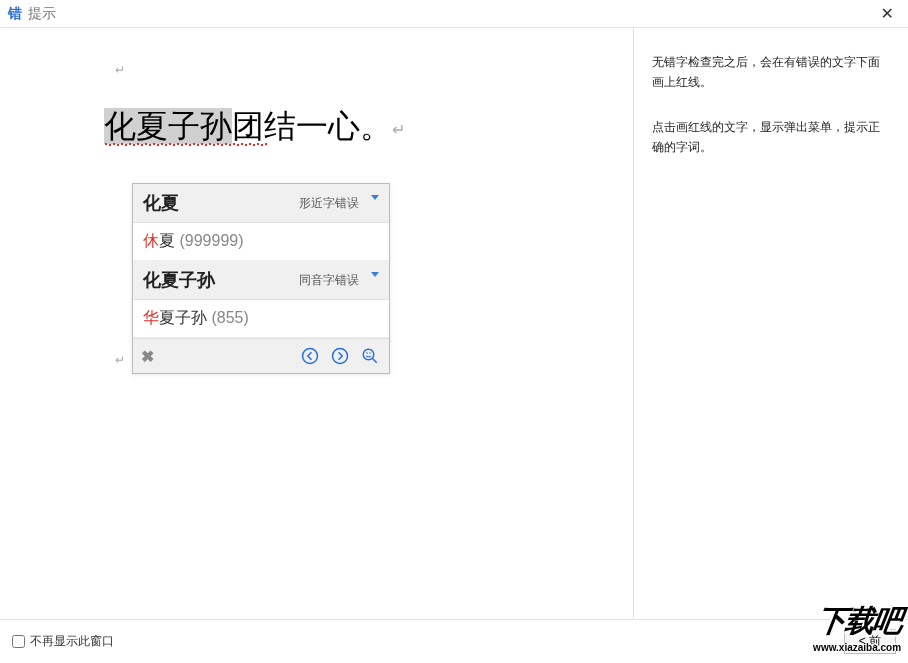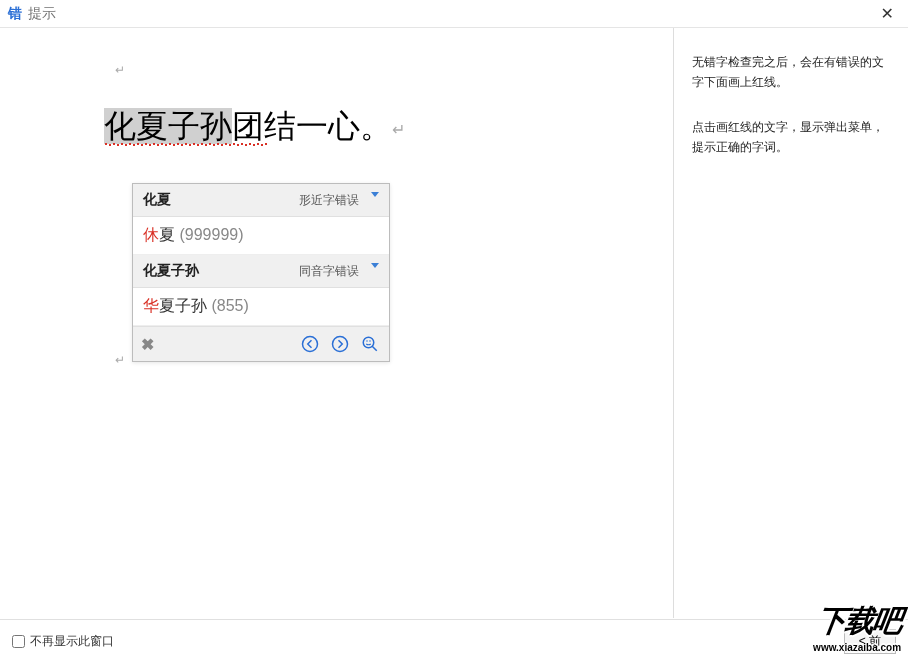--- a/index.html
+++ b/index.html
@@ -94,21 +94,21 @@
       background: #f0f0f0;
       border-bottom: 1px solid #e0e0e0;
       padding: 7px 10px;
       display: flex;
       align-items: center;
       justify-content: space-between;
     }
     .popup-header .err-word {
       font-weight: bold;
       color: #222;
-      font-size: 14px;
+      font-size: 18px;
     }
     .popup-header .err-type {
       color: #555;
       font-size: 12px;
       display: flex;
       align-items: flex-start;
       gap: 12px;
     }
     .chev {
       width: 0; height: 0;
@@ -144,21 +144,21 @@
     .tb-icon {
       width: 22px; height: 22px;
       display: inline-flex;
       align-items: center;
       justify-content: center;
       margin-left: 8px;
       cursor: pointer;
     }
     .tb-icon svg { width: 18px; height: 18px; }
     .right-pane {
-      width: 235px;
+      width: 275px;
       border-left: 1px solid #ddd;
       padding: 24px 18px 18px 18px;
       font-size: 12px;
       color: #222;
       line-height: 1.7;
     }
     .footer {
       position: absolute;
       bottom: 0;
       left: 0;

